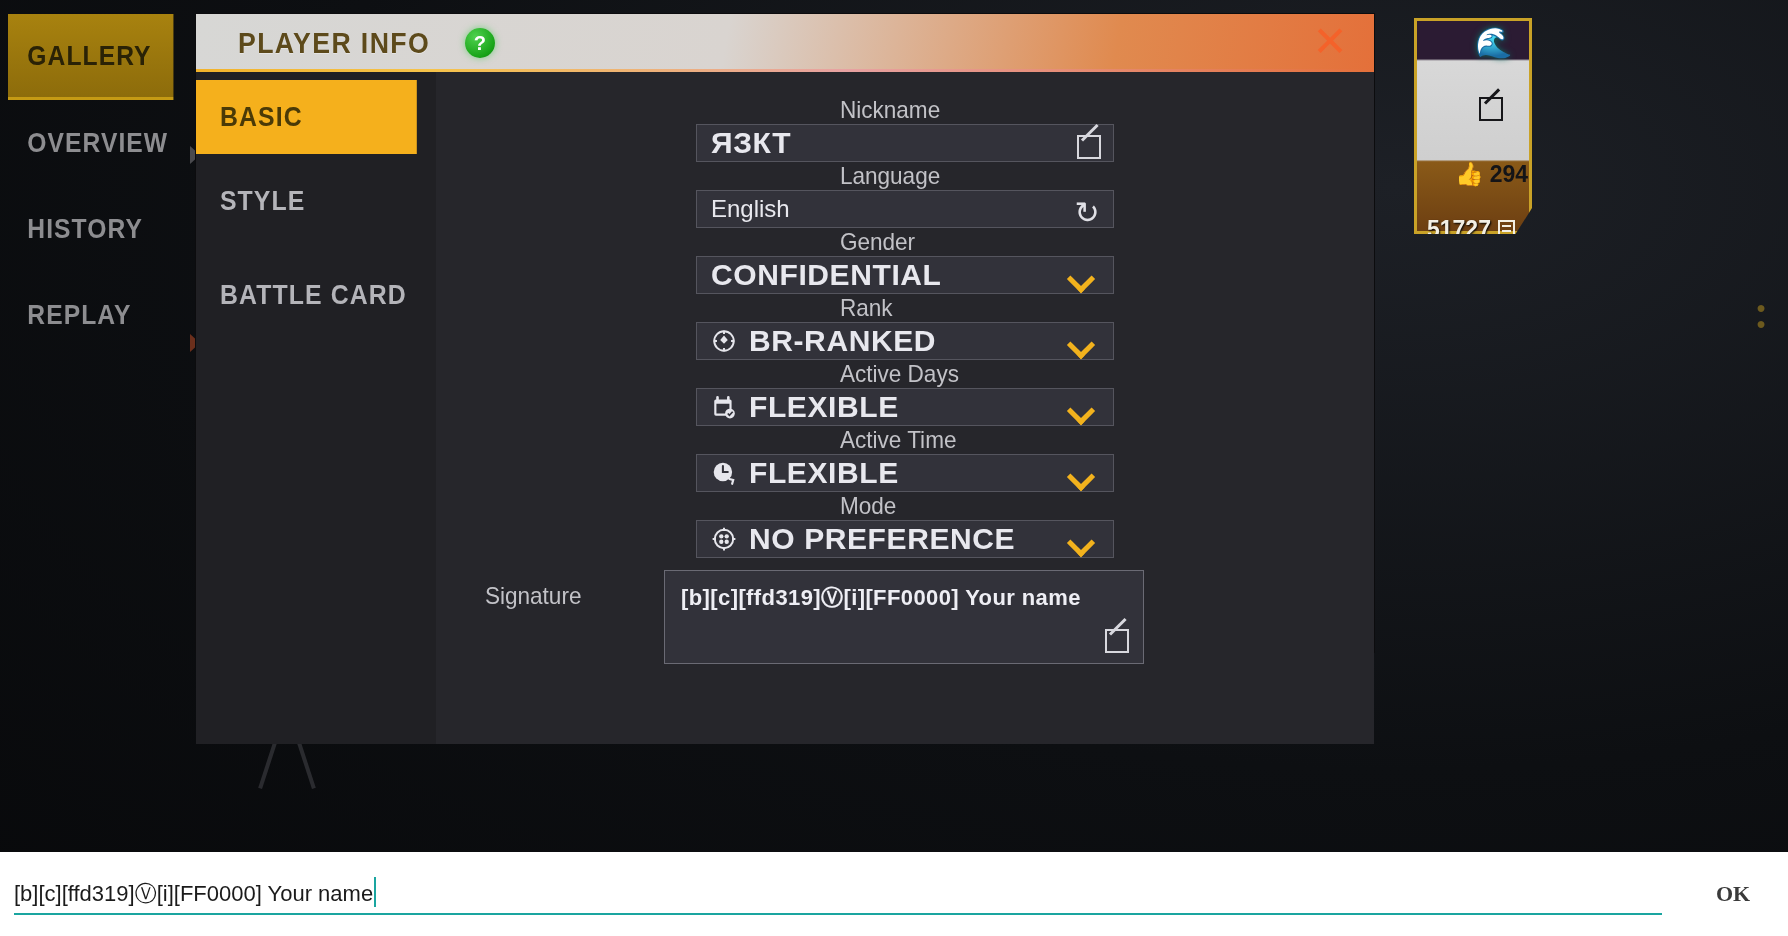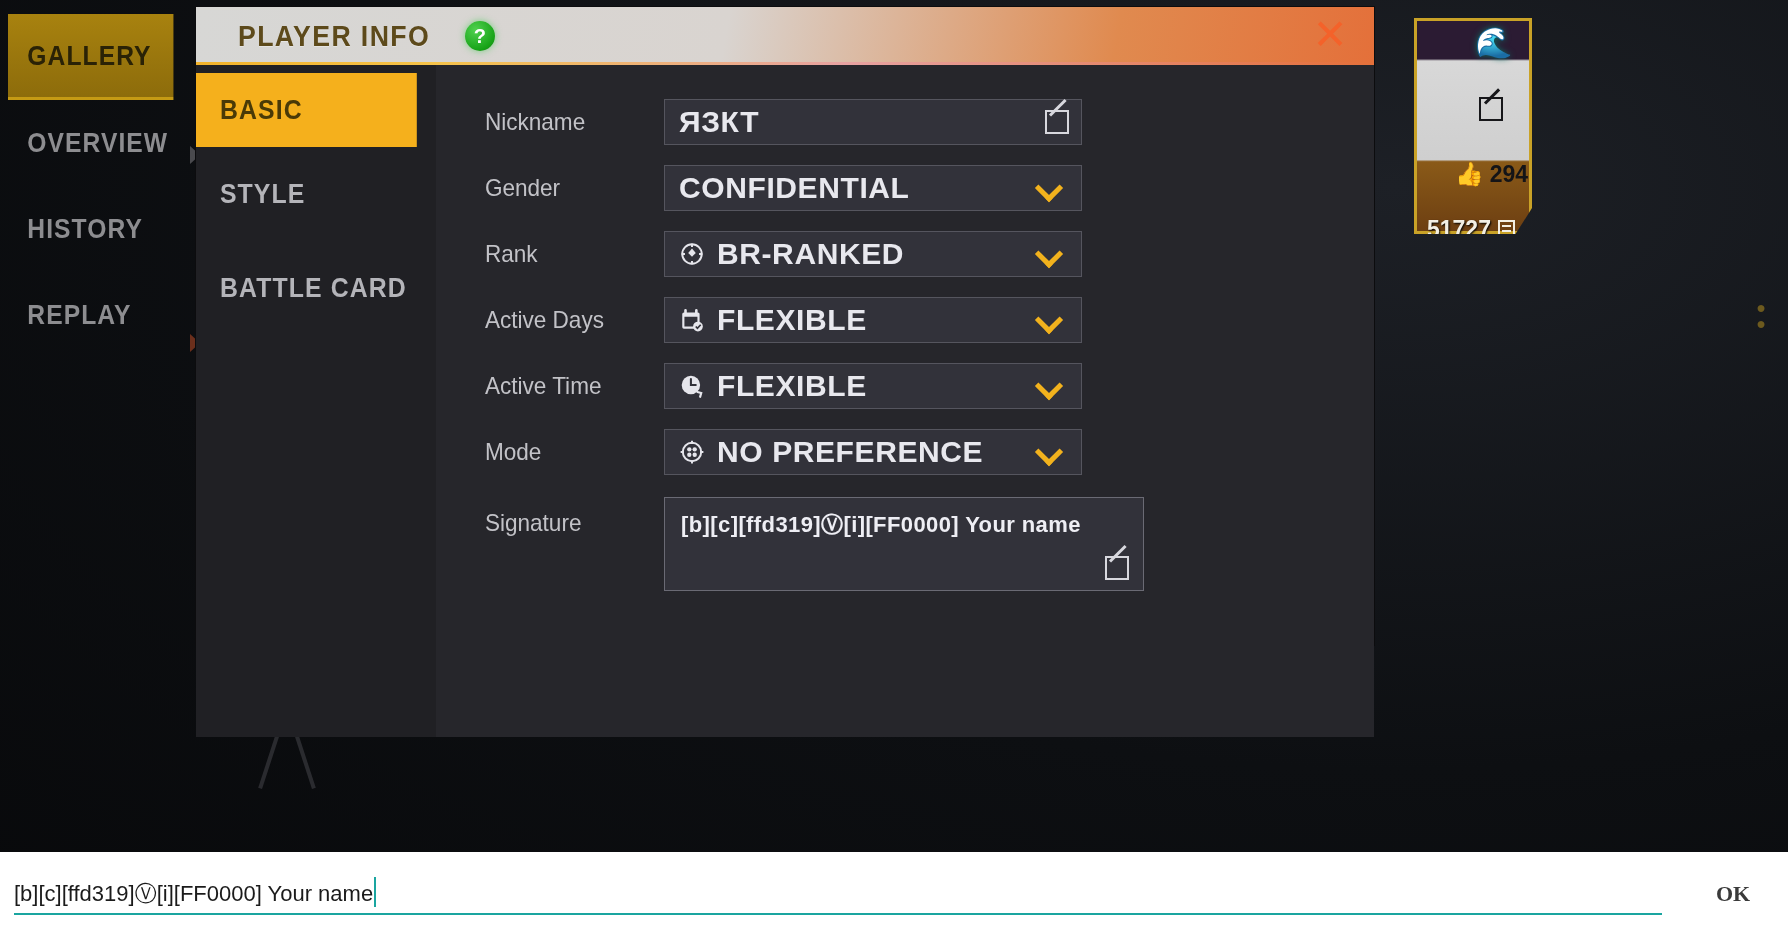--- a/index.html
+++ b/index.html
@@ -90,21 +90,21 @@
     opacity: .5;
   }
   .bg-hash:before, .bg-hash:after {
     content:""; position:absolute; top:0; width:4px; height:64px; background:#4a4a50;
   }
   .bg-hash:before { left: 18px; transform: rotate(18deg); }
   .bg-hash:after  { left: 52px; transform: rotate(-18deg); }
 
   
   .modal {
-    position: absolute; left: 196px; top: 7px; width: 1178px; height: 638px;
+    position: absolute; left: 196px; top: 14px; width: 1178px; height: 638px;
     background: #eab308;
     box-shadow: 0 0 0 1px #0c0c0e;
   }
 
   .modal-header {
     position: relative; height: 58px;
     background: linear-gradient(100deg,#d7d7d5 0%, #d9d4d0 45%, #e08a4f 78%, #e4703a 100%);
     display: flex; align-items: center;
   }
   .modal-header:after {
@@ -139,21 +139,21 @@
     font-size: 27px; font-weight: bold; color: #b4b4b9; letter-spacing: 1.2px;
     font-family: "Liberation Sans Narrow","Liberation Sans", sans-serif;
     transform: scaleX(0.92); transform-origin: left center;
   }
   .side-tab.active { background: #f5b01c; color: #4a3a07; }
   .side-tab.gap-a { margin-top: 10px; }
   .side-tab.gap-b { margin-top: 20px; }
 
   .form-area { flex: 1; background: #26262b; position: relative; padding-top: 24px; }
 
-  .frow { display: flex; align-items: center; height: 66px; }
+  .frow { display: flex; align-items: center; height: 66px; flex-direction: column; }
   .flabel {
     width: 228px; padding-left: 52px;
     font-size: 24px; color: #c2c2c7;
     font-family: "Liberation Sans Narrow","Liberation Sans", sans-serif;
     transform: scaleX(0.94); transform-origin: left center;
   }
   .fctl {
     position: relative; width: 418px; height: 46px;
     background: #32323a; border: 1.5px solid #55555e;
     display: flex; align-items: center; padding: 0 14px;
@@ -301,20 +301,27 @@
       <div class="form-area">
 
         <div class="frow">
           <div class="flabel">Nickname</div>
           <div class="fctl">
             <span class="fval">ЯЗКТ</span>
             <span class="edit-ico"></span>
           </div>
         </div>
 
+        <div class="frow">
+          <div class="flabel">Language</div>
+          <div class="fctl">
+            <span class="fval plain">English</span>
+            <span class="refresh-ico">↻</span>
+          </div>
+        </div>
 
         <div class="frow">
           <div class="flabel">Gender</div>
           <div class="fctl">
             <span class="fval">CONFIDENTIAL</span>
             <span class="chev"></span>
           </div>
         </div>
 
         <div class="frow">

